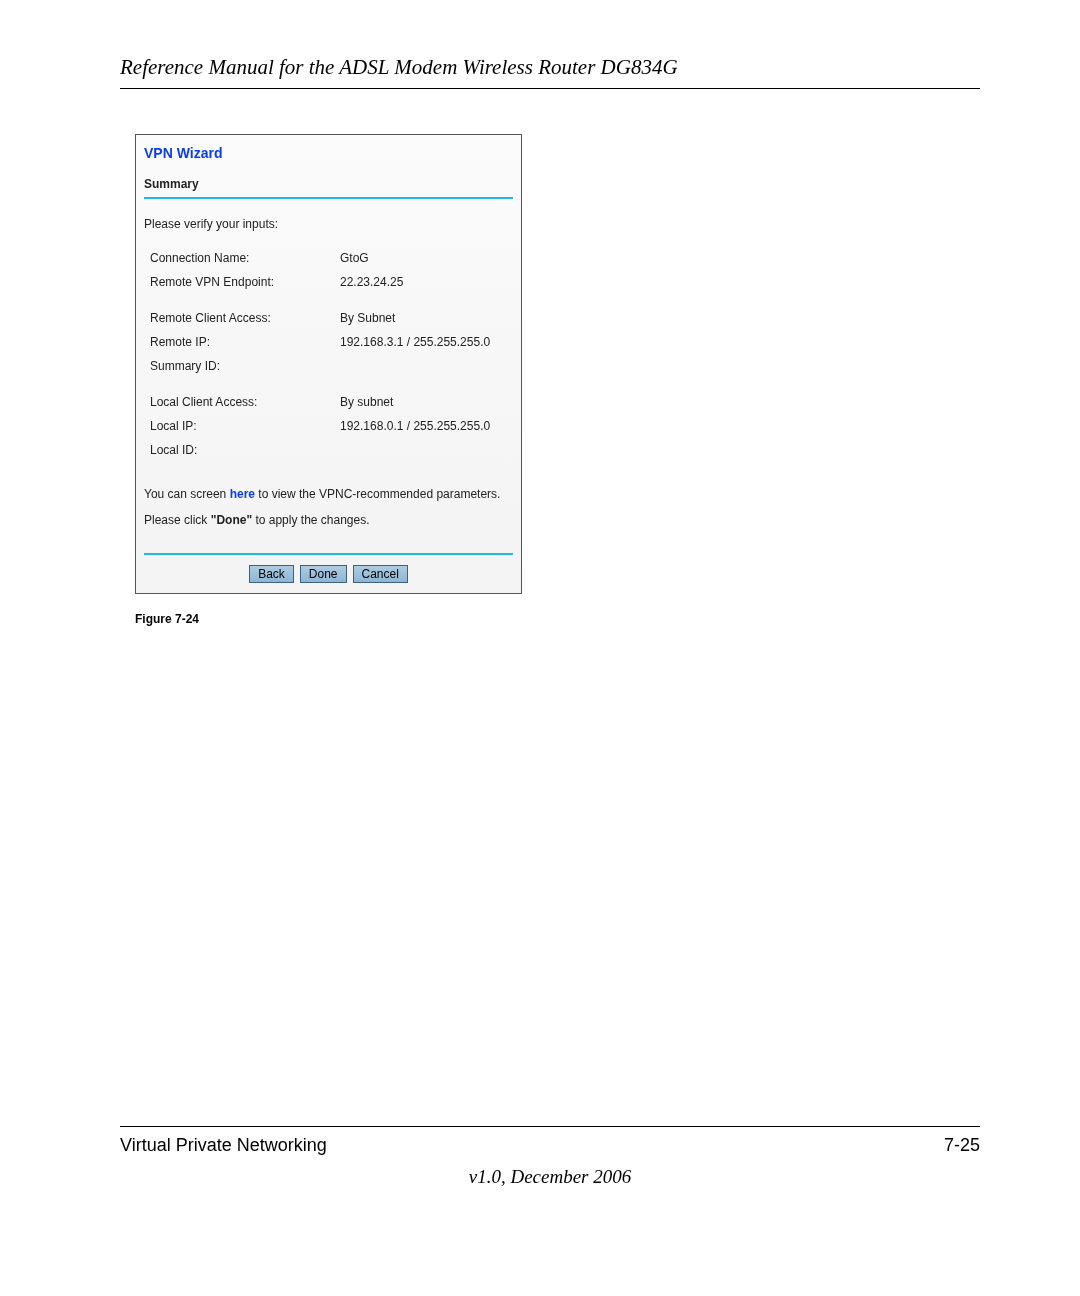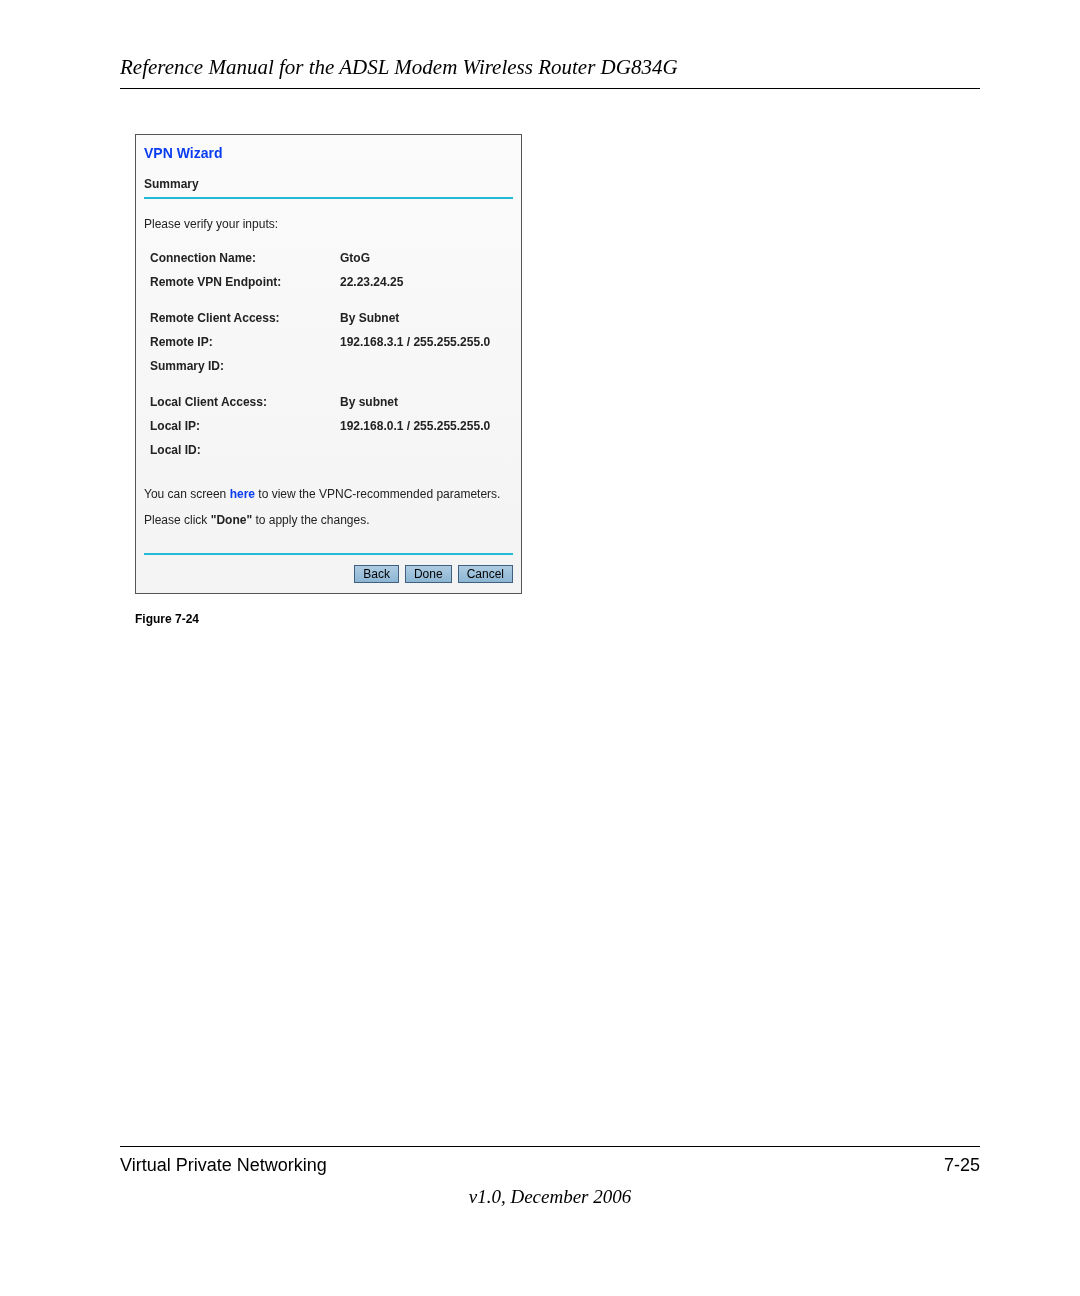--- a/index.html
+++ b/index.html
@@ -61,54 +61,54 @@
   .cyan-rule {
     height: 2px;
     background: #24b9d6;
     margin: 0 8px 18px 8px;
   }
   .verify-line {
     padding: 0 8px 18px 8px;
     font-size: 12px;
   }
   .field-group { padding: 0 8px 12px 14px; }
-  .field-row { display: flex; padding: 2px 0 8px 0; font-weight: bold; }
+  .field-row { display: flex; padding: 2px 0 8px 0; }
   .field-label { width: 190px; font-size: 12px; }
   .field-value { font-size: 12px; }
   .vpnc-line { padding: 10px 8px 4px 8px; font-size: 12px; }
   .vpnc-line .here-link { color: #0a3df0; font-weight: bold; cursor: pointer; }
   .done-line { padding: 8px 8px 0 8px; font-size: 12px; }
   .done-line .bold { font-weight: bold; }
   .btn-cyan-rule {
     height: 2px;
     background: #24b9d6;
     margin: 26px 8px 6px 8px;
   }
   .button-row {
     display: flex;
-    justify-content: flex-end;
+    justify-content: center;
     gap: 6px;
     padding: 4px 8px 10px 8px;
   }
   .button-row button {
     background: linear-gradient(#aecce2,#8db6d4);
     border: 1px solid #406080;
     font-size: 12px;
     padding: 1px 8px;
     font-family: Arial, Helvetica, sans-serif;
     color: #000;
     cursor: pointer;
   }
 
   
   .doc-footer {
     position: absolute;
     left: 120px;
     right: 100px;
-    bottom: 88px;
+    bottom: 108px;
   }
   .footer-rule {
     border-top: 1.5px solid #000;
     margin-bottom: 8px;
   }
   .footer-line1 {
     display: flex;
     justify-content: space-between;
     font-family: Arial, Helvetica, sans-serif;
     font-size: 18px;

